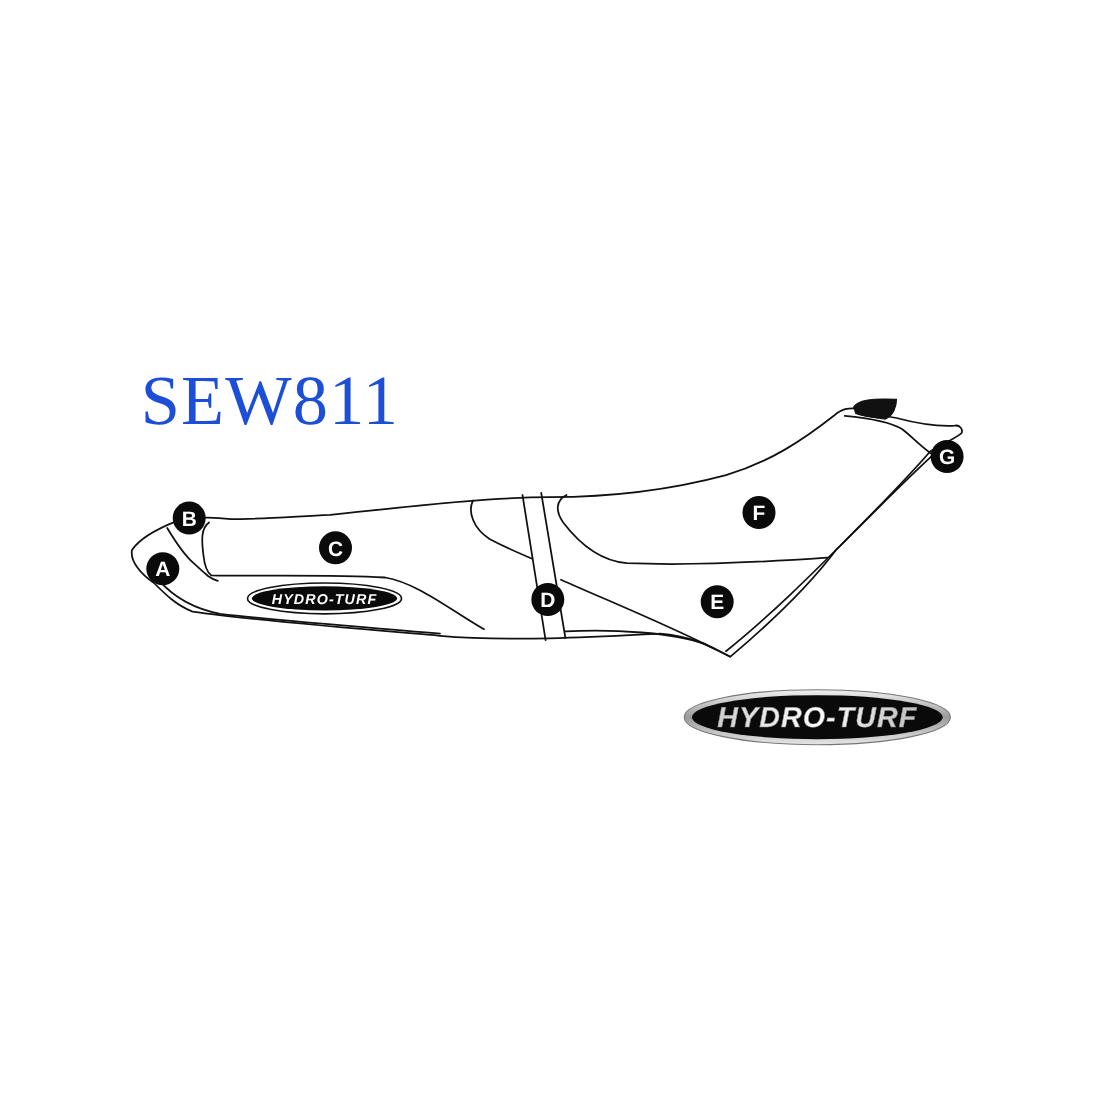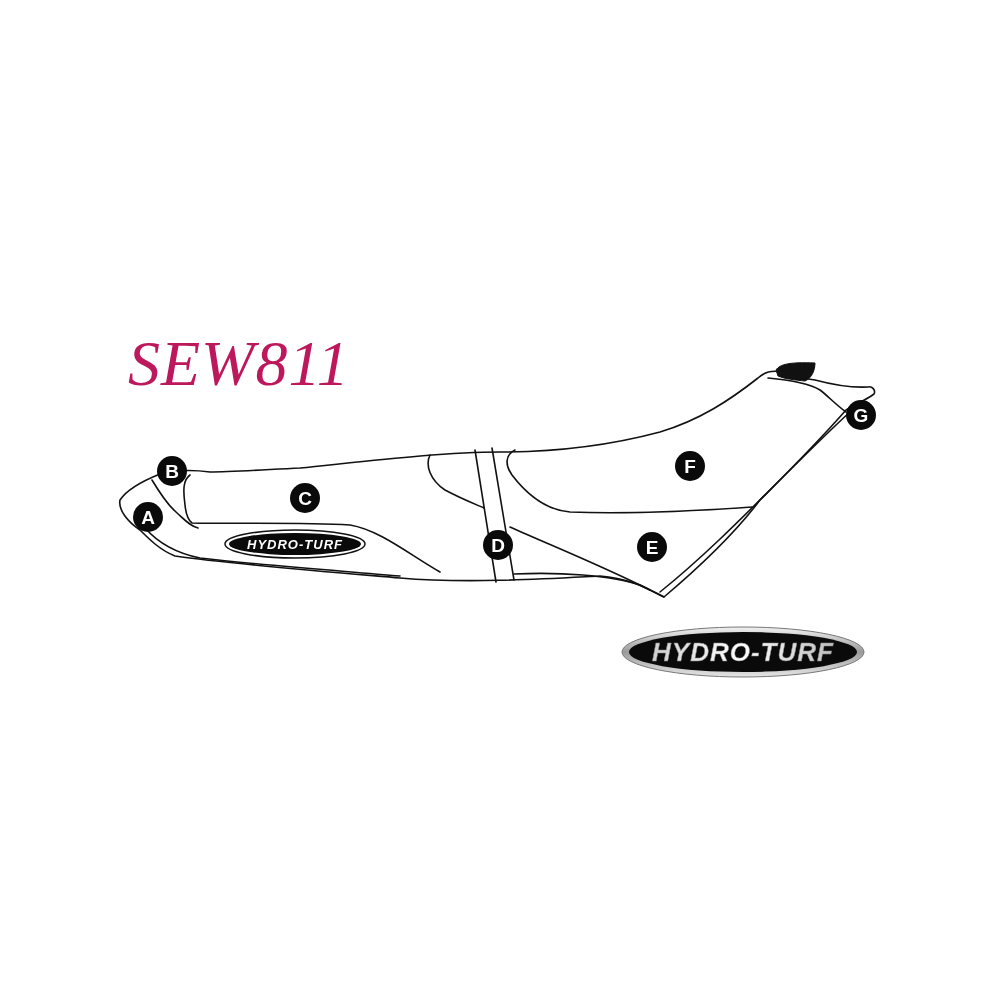--- a/index.html
+++ b/index.html
@@ -1,17 +1,17 @@
 <!DOCTYPE html>
 <html><head>
 <meta charset="utf-8">
 <style>
   html, body { margin: 0; padding: 0; background: #ffffff; }
   .canvas { position: relative; width: 1000px; height: 995px; background: #ffffff; overflow: hidden; }
-  .title { position: absolute; left: 128px; top: 332px; font-family: "Liberation Serif", "DejaVu Serif", serif; font-size: 64px; color: #be185d; letter-spacing: 1px; line-height: 1; font-style: italic; }
+  .title { position: absolute; left: 128px; top: 332px; font-family: "Liberation Serif", "DejaVu Serif", serif; font-size: 64px; color: #1d4ed8; letter-spacing: 1px; line-height: 1; }
   svg.diagram { position: absolute; left: 0; top: 0; }
   .marker-label { font-family: "Liberation Sans", "DejaVu Sans", sans-serif; font-weight: bold; font-size: 19px; fill: #ffffff; }
   .logo-text { font-family: "Liberation Sans", "DejaVu Sans", sans-serif; font-weight: bold; font-style: italic; }
 </style>
 </head>
 <body>
 
 <div class="canvas">
   <div class="title">SEW811</div>
 

